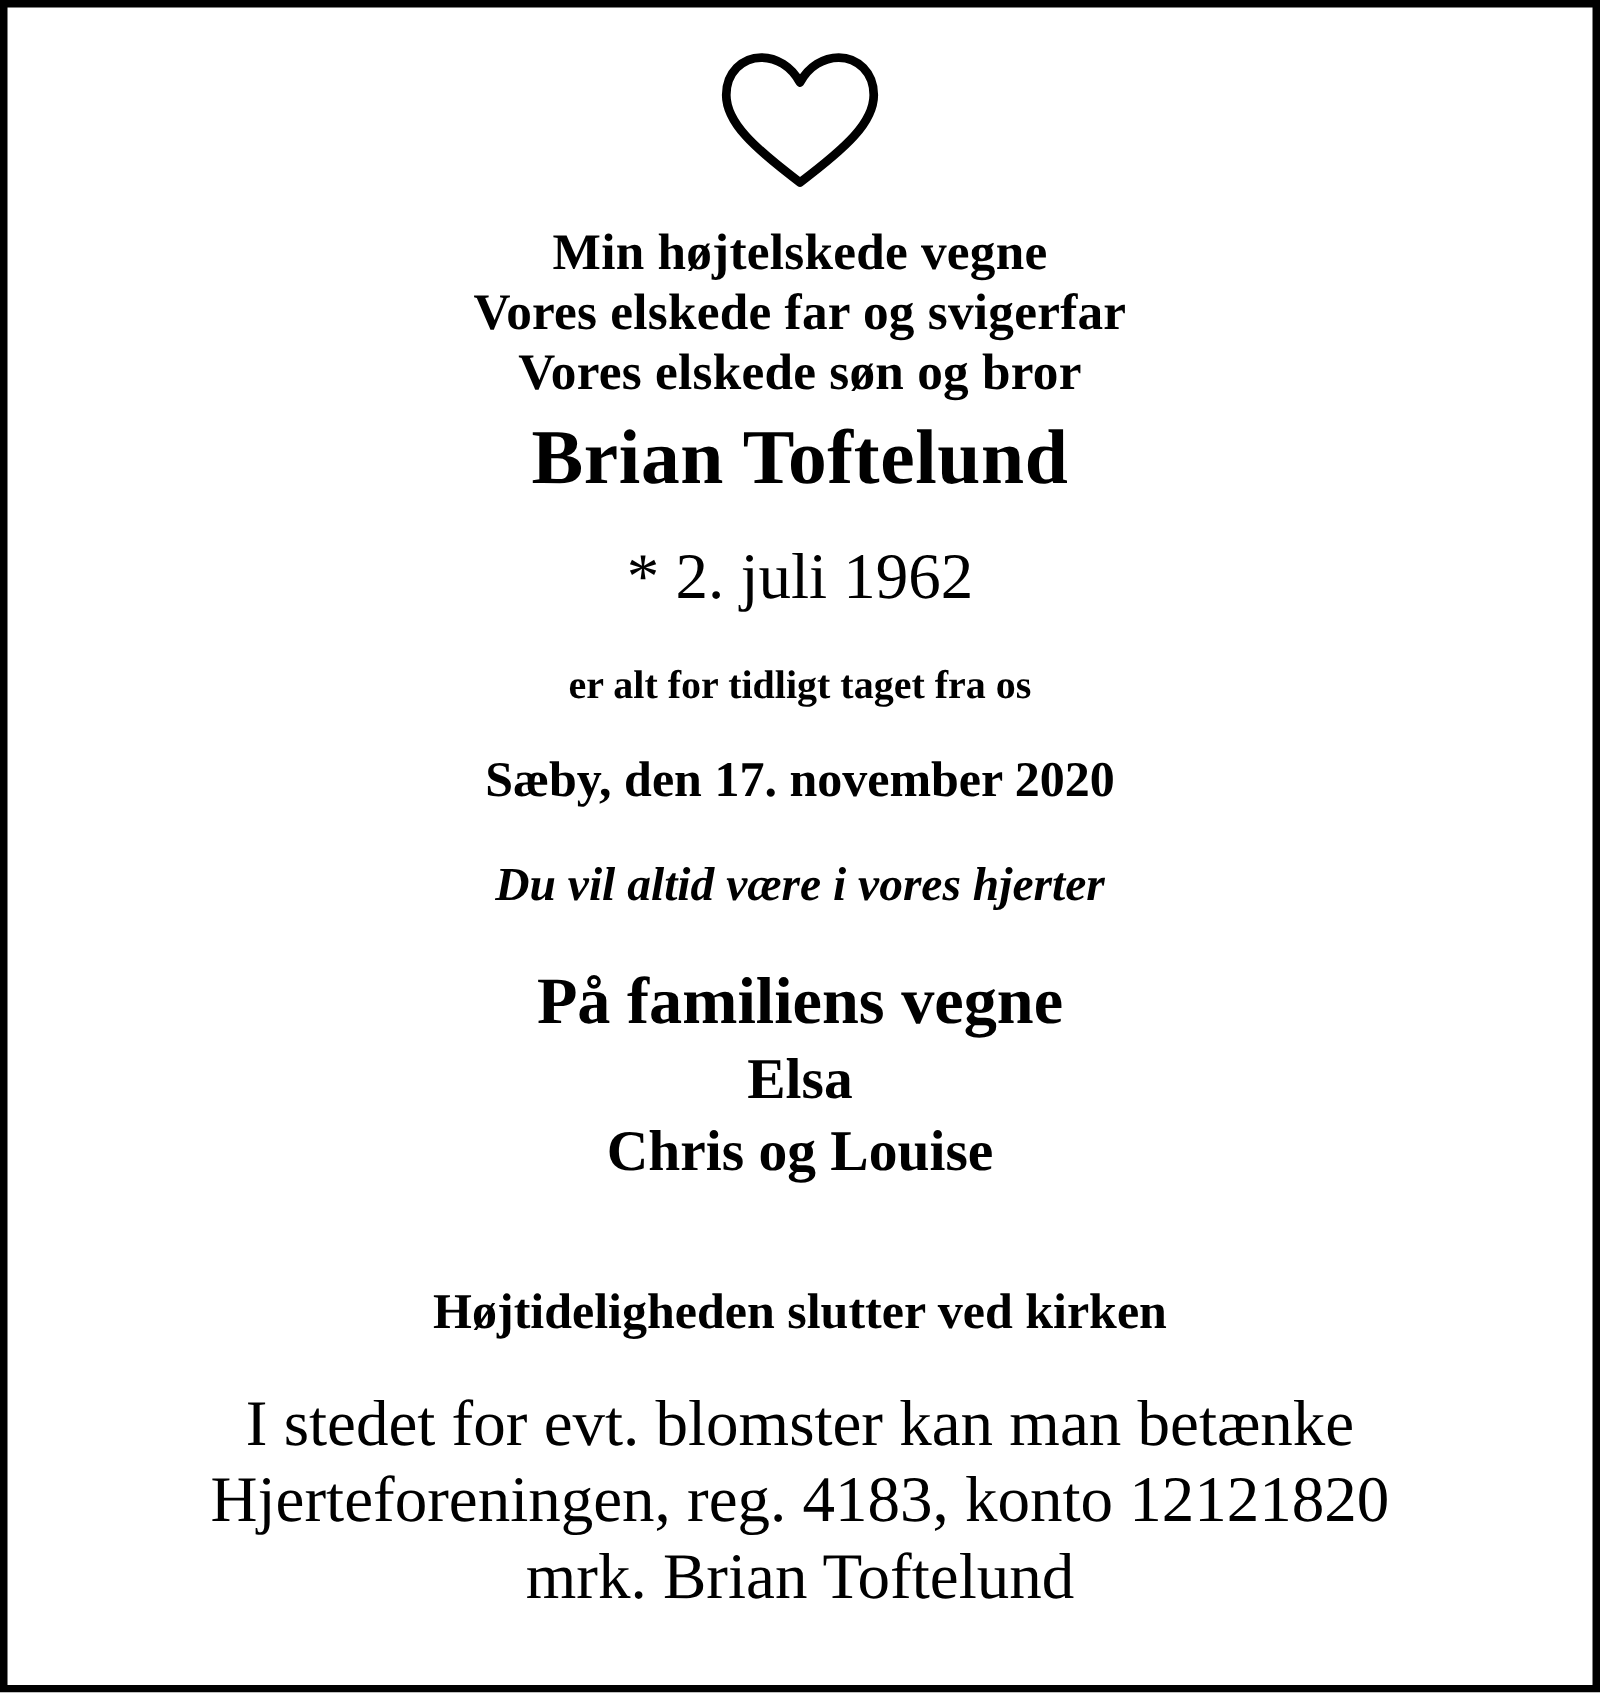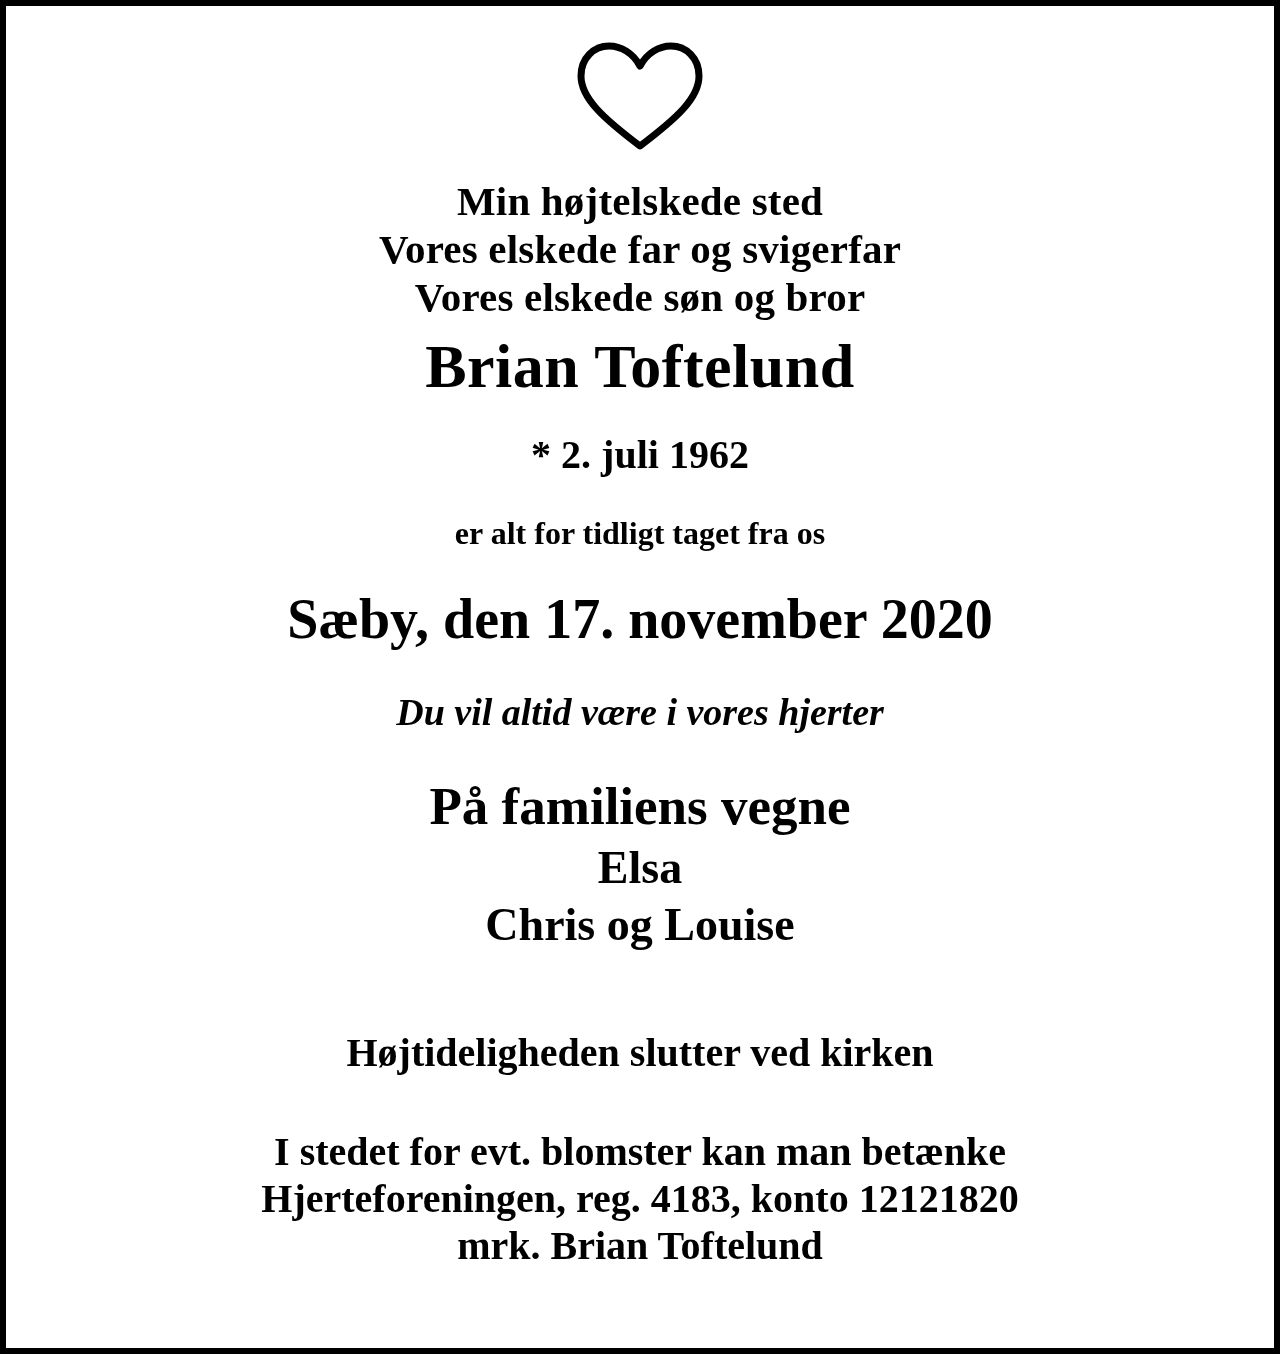--- a/index.html
+++ b/index.html
@@ -39,31 +39,31 @@
     letter-spacing: 0.2px;
   }
   .name {
     font-size: 62px;
     font-weight: 700;
     letter-spacing: 0.5px;
     margin-top: 8px;
     margin-bottom: 8px;
   }
   .born {
-    font-size: 40px;
-    font-weight: 700;
+    font-size: 52px;
+    font-weight: 400;
     margin-top: 22px;
   }
   .taken {
     font-size: 32px;
     font-weight: 700;
     margin-top: 36px;
   }
   .place {
-    font-size: 56px;
+    font-size: 40px;
     font-weight: 700;
     margin-top: 34px;
     font-family: Liberation Serif, serif;
   }
   .verse {
     font-size: 38px;
     font-weight: 700;
     font-style: italic;
     margin-top: 38px;
   }
@@ -81,38 +81,38 @@
     font-size: 40px;
     font-weight: 700;
     margin-top: 40px;
   }
   .ends {
     font-size: 40px;
     font-weight: 700;
     margin-top: 38px;
   }
   .donation {
-    font-size: 40px;
-    font-weight: 700;
-    margin-top: 52px;
+    font-size: 52px;
+    font-weight: 400;
+    margin-top: 38px;
   }
   .sub-line { display: block; }
 </style>
 </head>
 <body>
 
 <div class="notice">
 
   <div class="heart-wrap">
     <svg width="130" height="112" viewBox="0 0 130 112" aria-hidden="true">
       <path d="M65 106 C 28 78, 6 58, 6 36 C 6 18, 19 6, 34 6 C 46 6, 58 13, 65 26 C 72 13, 84 6, 96 6 C 111 6, 124 18, 124 36 C 124 58, 102 78, 65 106 Z" fill="#ffffff" stroke="#000000" stroke-width="7" stroke-linejoin="round"></path>
     </svg>
   </div>
 
-  <div class="line intro">Min højtelskede sted</div>
+  <div class="line intro">Min højtelskede vegne</div>
   <div class="line intro">Vores elskede far og svigerfar</div>
   <div class="line intro">Vores elskede søn og bror</div>
 
   <div class="line name">Brian Toftelund</div>
 
   <div class="line born">* 2. juli 1962</div>
 
   <div class="line taken">er alt for tidligt taget fra os</div>
 
   <div class="line place">Sæby, den 17. november 2020</div>

